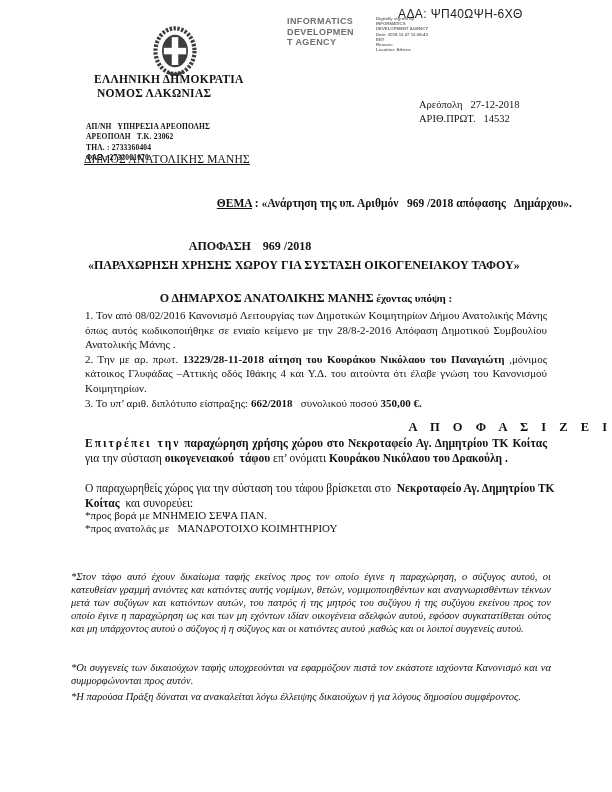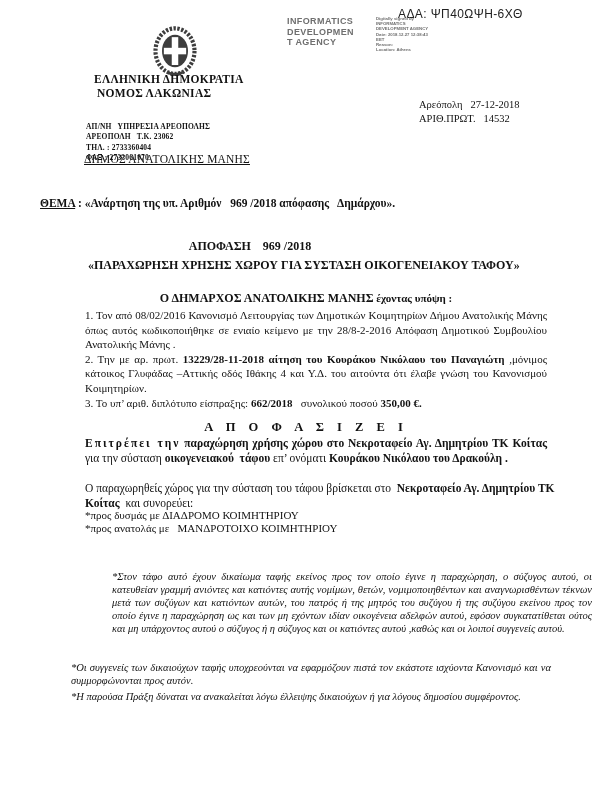--- a/index.html
+++ b/index.html
@@ -25,39 +25,39 @@
 
   .republic{top:73px;left:94px;font-size:11.5px;font-weight:bold;letter-spacing:0.3px;}
   .prefecture{top:87px;left:97px;font-size:11.5px;font-weight:bold;letter-spacing:0.3px;}
 
   .place-date{top:99px;left:419px;font-size:10.5px;}
   .municipality{top:108px;left:84px;font-size:11.5px;font-weight:normal;text-decoration:underline;letter-spacing:0.2px;margin-top:45px;}
   .protocol{top:113px;left:419px;font-size:10.5px;}
 
   .office-block{top:122px;left:86px;font-size:7.5px;font-weight:bold;line-height:10.3px;letter-spacing:0.2px;}
 
-  .subject{top:197px;left:40px;width:532px;text-align:left;font-size:11.5px;}
+  .subject{top:197px;left:40px;width:532px;text-align:right;font-size:11.5px;}
 
   .decision-heading{top:239px;left:0;width:500px;text-align:center;font-size:12px;font-weight:bold;}
   .decision-title{top:257px;left:88px;width:448px;font-size:12px;font-weight:bold;line-height:17px;}
   .mayor-line{top:291px;left:0;width:612px;text-align:center;font-size:12px;}
 
   .items{top:308px;left:85px;width:462px;font-size:11px;line-height:14.6px;text-align:justify;}
   .items p{margin:0;}
 
-  .decides{top:420px;left:0;width:612px;text-align:center;font-size:12.5px;font-weight:bold;letter-spacing:5px;}
+  .decides{top:420px;left:0;width:612px;text-align:right;font-size:12.5px;font-weight:bold;letter-spacing:5px;}
 
   .permit{top:436px;left:85px;width:462px;font-size:11.5px;line-height:15.3px;text-align:justify;}
   .location{top:481px;left:85px;width:470px;font-size:11.5px;line-height:15px;}
 
   .boundaries{top:509px;left:85px;font-size:11px;line-height:13.2px;}
   .boundaries div{margin:0;}
 
   .note{left:71px;width:480px;font-size:10.5px;font-style:italic;line-height:13px;text-align:justify;}
-  .note1{top:570px;margin-left:41px;}
+  .note1{top:570px;}
   .note2{top:661px;}
   .note3{top:690px;}
 </style>
 </head>
 <body>
 
 <div class="page">
 
   <div class="abs ada pre">ΑΔΑ: ΨΠ40ΩΨΗ-6ΧΘ</div>
 
@@ -113,21 +113,21 @@
     <p class="runs"><span>2. Την με αρ. πρωτ. </span><span class="b">13229/28-11-2018 αίτηση του Κουράκου Νικόλαου του Παναγιώτη</span><span> ,μόνιμος κάτοικος Γλυφάδας –Αττικής οδός Ιθάκης 4 και Υ.Δ. του αιτούντα ότι έλαβε γνώση του Κανονισμού Κοιμητηρίων.</span></p>
     <p class="runs"><span>3. Το υπ’ αριθ. διπλότυπο είσπραξης: </span><span class="b">662/2018</span><span>   συνολικού ποσού </span><span class="b">350,00 €.</span></p>
   </div>
 
   <div class="abs decides">Α Π Ο Φ Α Σ Ι Ζ Ε Ι</div>
 
   <div class="abs permit runs"><span class="bs">Επιτρέπει την</span><span class="b"> παραχώρηση χρήσης χώρου στο Νεκροταφείο Αγ. Δημητρίου ΤΚ Κοίτας</span><span> για την σύσταση </span><span class="b">οικογενειακού  τάφου</span><span> επ’ ονόματι </span><span class="b">Κουράκου Νικόλαου του Δρακούλη .</span></div>
   <div class="abs location runs"><span>Ο παραχωρηθείς χώρος για την σύσταση του τάφου βρίσκεται στο  </span><span class="b">Νεκροταφείο Αγ. Δημητρίου ΤΚ  Κοίτας</span><span>  και συνορεύει:</span></div>
 
   <div class="abs boundaries">
-    <div>*προς δυσμάς με ΔΙΑΔΡΟΜΟ ΚΟΙΜΗΤΗΡΙΟΥ</div>
+    <div>*προς βορά με ΜΝΗΜΕΙΟ ΣΕΨΑ ΠΑΝ.</div>
     <div class="pre">*προς ανατολάς με   ΜΑΝΔΡΟΤΟΙΧΟ ΚΟΙΜΗΤΗΡΙΟΥ</div>
   </div>
 
   <div class="abs note note1">*Στον τάφο αυτό έχουν δικαίωμα ταφής εκείνος προς τον οποίο έγινε η παραχώρηση, ο σύζυγος αυτού, οι κατευθείαν γραμμή ανιόντες και κατιόντες αυτής  νομίμων, θετών, νομιμοποιηθέντων και αναγνωρισθέντων τέκνων μετά των συζύγων και κατιόντων αυτών, του πατρός ή της μητρός του συζύγου ή της συζύγου εκείνου προς τον οποίο έγινε η παραχώρηση ως και των μη εχόντων ιδίαν οικογένεια αδελφών αυτού, εφόσον συγκατατίθεται ούτος και μη υπάρχοντος αυτού ο σύζυγος ή η σύζυγος και οι κατιόντες αυτού ,καθώς και οι λοιποί συγγενείς αυτού.</div>
   <div class="abs note note2">*Οι συγγενείς των δικαιούχων ταφής υποχρεούνται να εφαρμόζουν πιστά τον εκάστοτε ισχύοντα Κανονισμό και να συμμορφώνονται προς αυτόν.</div>
   <div class="abs note note3">*Η παρούσα Πράξη δύναται να ανακαλείται λόγω έλλειψης δικαιούχων ή για λόγους δημοσίου συμφέροντος.</div>
 
 </div>
 
 </body></html>

